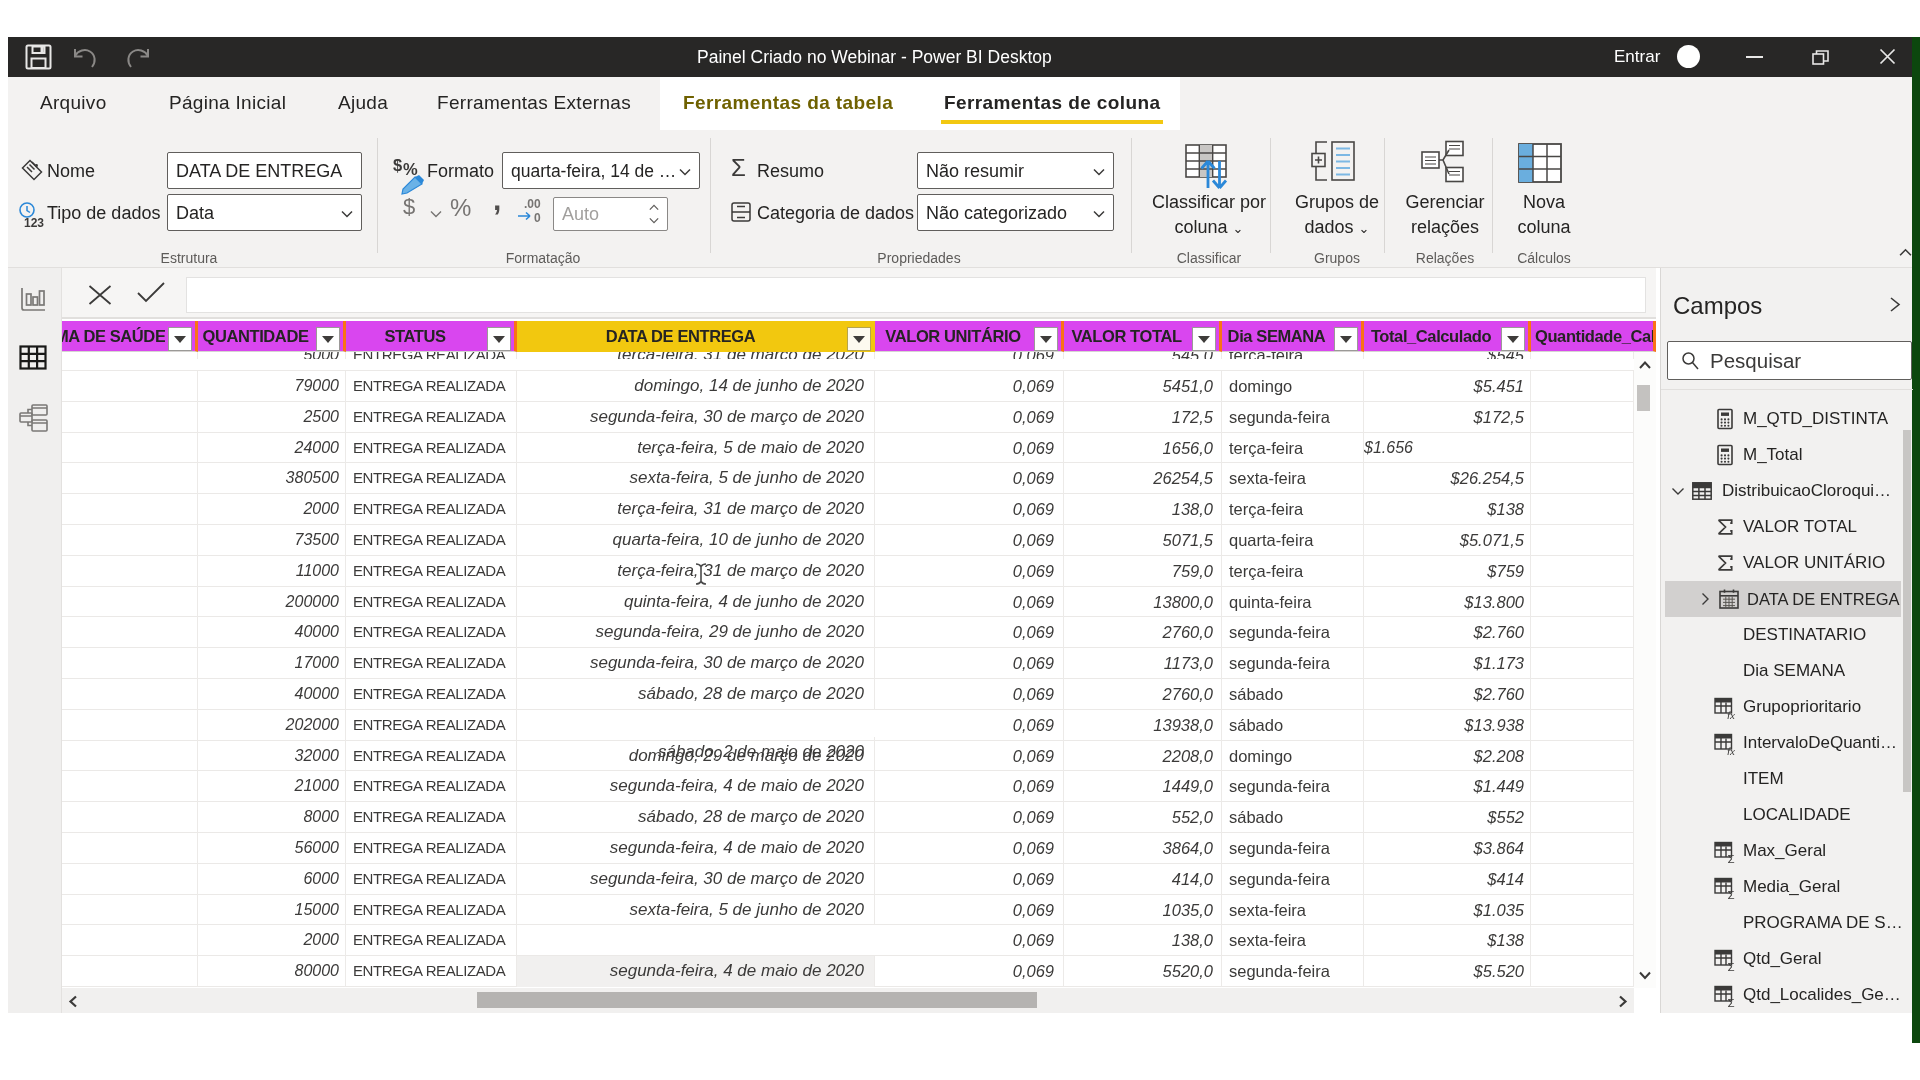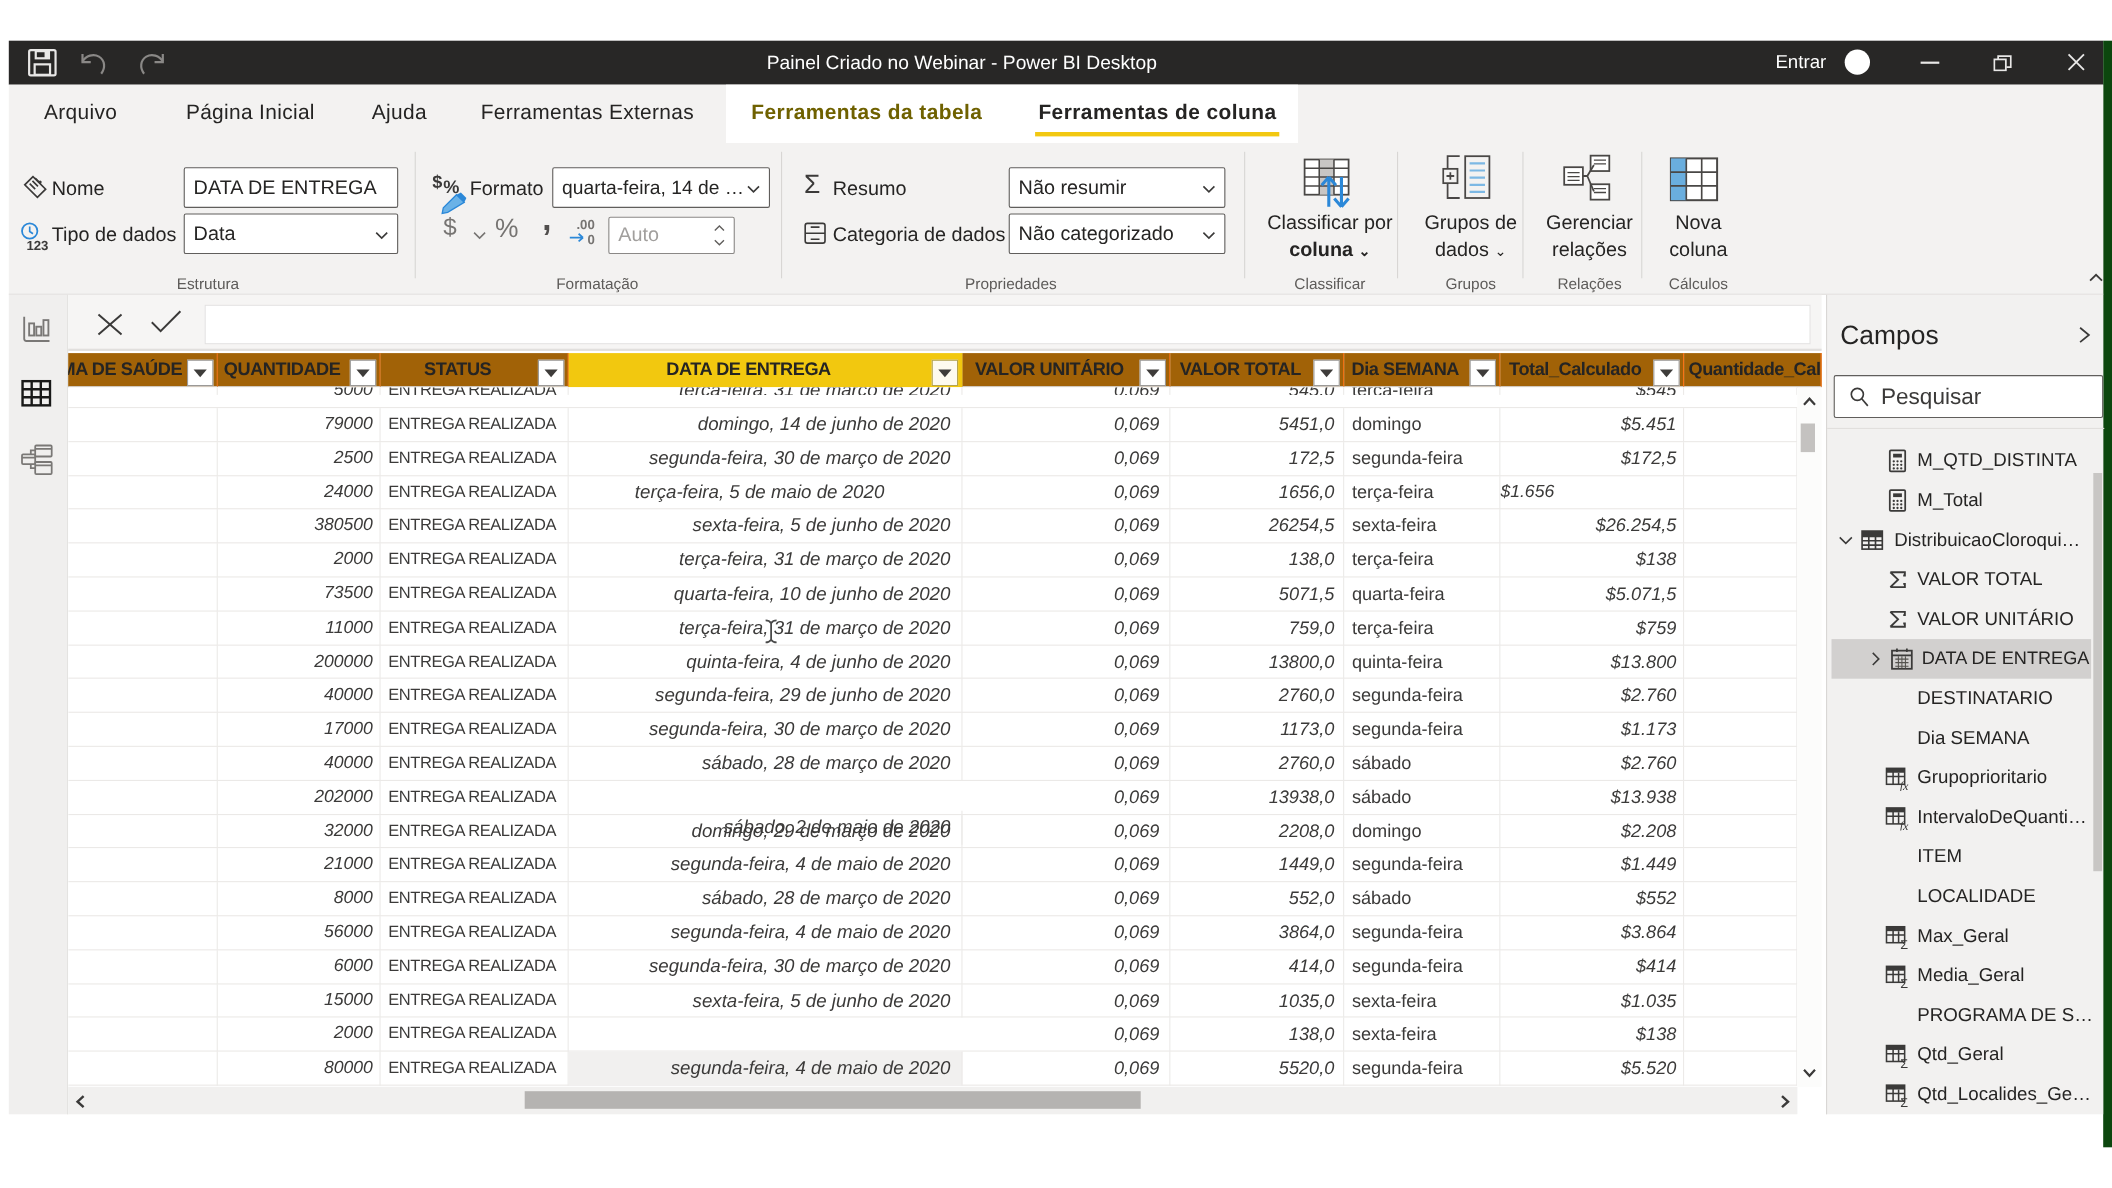--- a/index.html
+++ b/index.html
@@ -31,21 +31,21 @@
 
 
 #sidebar { left:8px; top:268px; width:54px; height:745px; background:#f0efee; border-right:1px solid #e3e1df; }
 
 
 #fxbar { left:62px; top:268px; width:1594px; height:51px; background:#f6f5f4; border-bottom:2px solid #e1dfdd; }
 #fxinput { position:absolute; left:124px; top:9px; width:1460px; height:36px; background:#fff; border:1px solid #e3e2e1; }
 
 
 #ghead { left:62px; top:321px; width:1594px; height:31px; }
-.hc { position:absolute; top:0; height:31px; overflow:hidden; background:#a16207; border-right:1px solid #f97316; border-bottom:1px solid #d6d4d2; }
+.hc { position:absolute; top:0; height:31px; overflow:hidden; background:#d946ef; border-right:3px solid #f97316; border-bottom:1px solid #d6d4d2; }
 .hy { background:#f2c80f; border-right:1px solid #f2c80f; border-bottom-color:#f2c80f; }
 .hl { position:absolute; left:0; top:0; bottom:0; display:flex; align-items:center; justify-content:center; font-weight:bold; font-size:16.5px; letter-spacing:-0.4px; color:#252423; white-space:nowrap; overflow:hidden; }
 .dd { position:absolute; top:6px; width:24px; height:24px; background:#fff; border:1px solid #9b9997; }
 .dd span { position:absolute; left:5px; top:8px; width:0; height:0; border-left:6px solid transparent; border-right:6px solid transparent; border-top:7px solid #3e3c3a; }
 .ddy { background:#fdfaef; border-color:#b5a44e; }
 #gbody { left:62px; top:352px; width:1572px; height:636px; background:#fff; overflow:hidden; }
 .br { position:absolute; left:0; width:1572px; border-bottom:1px solid #ebe9e7; }
 .bc { position:absolute; top:0; font-size:17px; color:#3b3a39; white-space:nowrap; overflow:hidden; border-right:1px solid #eceae8; }
 
 
@@ -215,21 +215,21 @@
         <rect x="16.3" y="3" width="13.4" height="32" fill="#c8c6c4"></rect>
         <g stroke="#494745" stroke-width="1.4" fill="none">
           <path d="M3 11h40M3 19h40M3 27h40M16.3 3v32M29.7 3v32"></path>
         </g>
         <g stroke="#2b88d8" stroke-width="2.8" fill="none">
           <path d="M25 46V19M25 19l-6.5 7.5M25 19l6.5 7.5"></path>
           <path d="M36.5 19v27M36.5 46l-6.5-7.5M36.5 46l6.5-7.5"></path>
         </g>
       </svg>
     <div class="btn2" style="left:1101px;top:60px;width:200px;">Classificar por</div>
-    <div class="btn2" style="left:1101px;top:85px;width:200px;font-weight:bold;">coluna <span style="font-size:13px;">⌄</span></div>
+    <div class="btn2" style="left:1101px;top:85px;width:200px;">coluna <span style="font-size:13px;">⌄</span></div>
     <div class="rlabel" style="left:1101px;">Classificar</div>
     <div class="rsep" style="left:1262px;"></div>
 
     <svg style="position:absolute;left:1303px;top:10px" width="45" height="42" viewBox="0 0 45 42">
         <g fill="none" stroke="#494745" stroke-width="1.6">
           <rect x="21" y="2" width="22" height="38"></rect>
           <path d="M16 2h-11v38h11"></path>
         </g>
         <g stroke="#7cb8e4" stroke-width="2">
           <path d="M25 8.5h14M25 15h14M25 21.5h14M25 28h14M25 34.5h14"></path>
@@ -396,21 +396,21 @@
         <div class="bc" style="left:813px;width:189px;height:30.8px;line-height:30.8px;text-align:right;font-style:italic;font-size:16.5px;padding-right:9px;">0,069</div>
         <div class="bc" style="left:1002px;width:158px;height:30.8px;line-height:30.8px;text-align:right;font-style:italic;font-size:16.5px;padding-right:8px;">172,5</div>
         <div class="bc" style="left:1160px;width:142px;height:30.8px;line-height:30.8px;text-align:left;font-size:16.5px;padding-left:7px;">segunda-feira</div>
         <div class="bc" style="left:1302px;width:167px;height:30.8px;line-height:30.8px;text-align:right;font-style:italic;font-size:16.5px;padding-right:6px;">$172,5</div>
         <div class="bc" style="left:1469px;width:103px;height:30.8px;line-height:30.8px;"></div>
       </div>
 <div class="br" style="top:80.60000000000002px;height:30.8px;">
         <div class="bc" style="left:0px;width:136px;height:30.8px;line-height:30.8px;"></div>
         <div class="bc" style="left:136px;width:148px;height:30.8px;line-height:30.8px;text-align:right;font-style:italic;font-size:16px;padding-right:6px;">24000</div>
         <div class="bc" style="left:284px;width:171px;height:30.8px;line-height:30.8px;text-align:left;font-size:15px;letter-spacing:-0.4px;padding-left:7px;">ENTREGA REALIZADA</div>
-        <div class="bc" style="left:455px;width:358px;height:30.8px;line-height:30.8px;text-align:center;font-style:italic;font-size:17px;padding-right:10px;">terça-feira, 5 de maio de 2020</div>
+        <div class="bc" style="left:455px;width:358px;height:30.8px;line-height:30.8px;text-align:right;font-style:italic;font-size:17px;padding-right:10px;">terça-feira, 5 de maio de 2020</div>
         <div class="bc" style="left:813px;width:189px;height:30.8px;line-height:30.8px;text-align:right;font-style:italic;font-size:16.5px;padding-right:9px;">0,069</div>
         <div class="bc" style="left:1002px;width:158px;height:30.8px;line-height:30.8px;text-align:right;font-style:italic;font-size:16.5px;padding-right:8px;">1656,0</div>
         <div class="bc" style="left:1160px;width:142px;height:30.8px;line-height:30.8px;text-align:left;font-size:16.5px;padding-left:7px;">terça-feira</div>
         <div class="bc" style="left:1302px;width:167px;height:30.8px;line-height:30.8px;text-align:left;font-style:italic;font-size:16px;padding-right:6px;">$1.656</div>
         <div class="bc" style="left:1469px;width:103px;height:30.8px;line-height:30.8px;"></div>
       </div>
 <div class="br" style="top:111.40000000000003px;height:30.8px;">
         <div class="bc" style="left:0px;width:136px;height:30.8px;line-height:30.8px;"></div>
         <div class="bc" style="left:136px;width:148px;height:30.8px;line-height:30.8px;text-align:right;font-style:italic;font-size:16px;padding-right:6px;">380500</div>
         <div class="bc" style="left:284px;width:171px;height:30.8px;line-height:30.8px;text-align:left;font-size:15px;letter-spacing:-0.4px;padding-left:7px;">ENTREGA REALIZADA</div>

